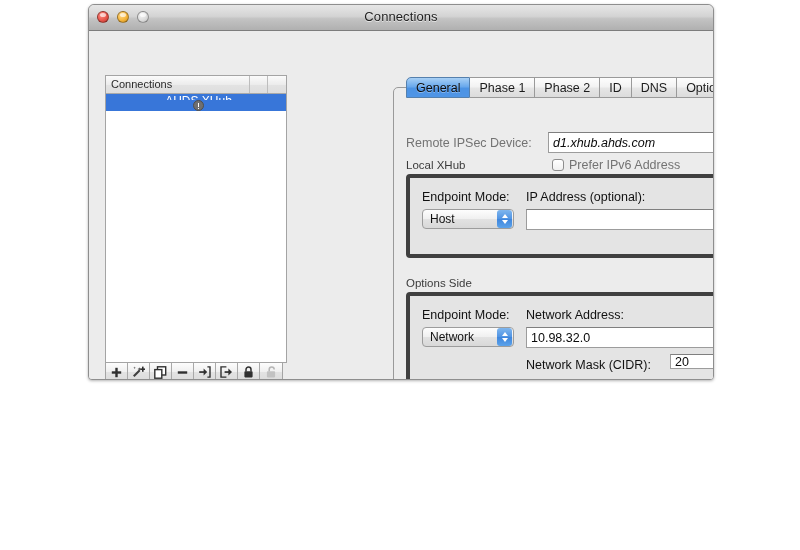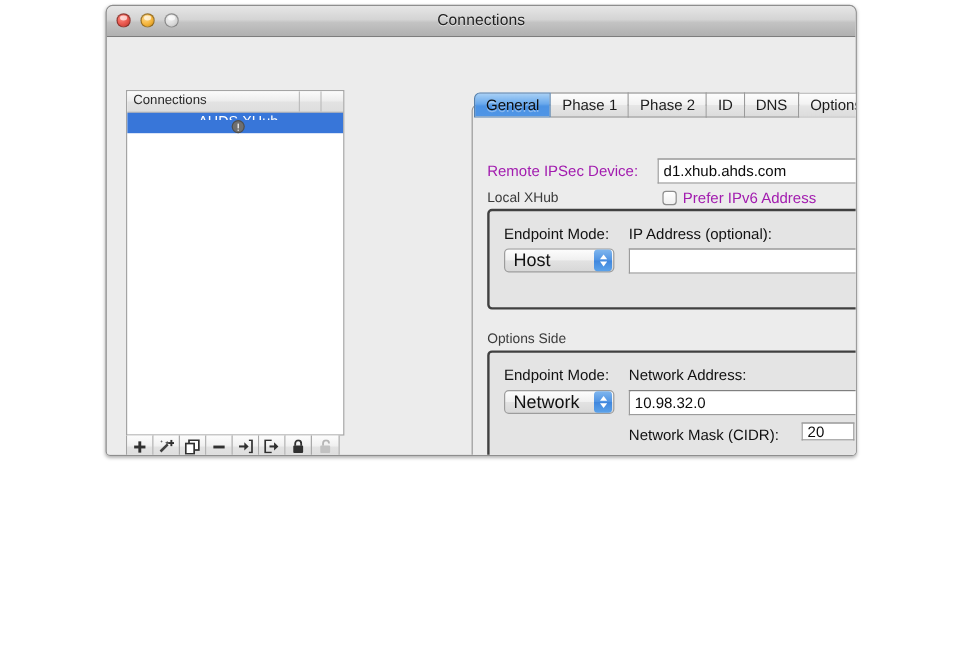--- a/index.html
+++ b/index.html
@@ -214,58 +214,59 @@
     border-radius: 5px 0 0 0;
   }
   .tab:last-child {
     border-radius: 0 5px 0 0;
   }
   .tab.selected {
     background: linear-gradient(to bottom, #a8d0f5 0%, #6aa9ec 45%, #4c93e4 55%, #4f95e6 100%);
     color: #0c0c0c;
     border-color: #5580ad;
     text-shadow: 0 1px 0 rgba(255,255,255,0.35);
+    margin-left: 11px;
   }
 
   #tabpanel {
     position: absolute;
     left: 0;
     top: 10px;
     width: 392px;
     height: 300px;
     background: #ececec;
     border: 1px solid #9a9a9a;
     border-radius: 5px;
     box-sizing: border-box;
   }
 
   
   .lbl {
     font-size: 12.5px;
-    color: #a21caf;
+    color: #737373;
   }
   .lbl-group {
     font-size: 11.5px;
     color: #3b3b3b;
   }
   .field {
     background: #ffffff;
     border: 1px solid #9c9c9c;
     border-top-color: #7f7f7f;
     box-sizing: border-box;
     font-size: 12.5px;
     color: #0a0a0a;
     padding: 2px 4px;
     font-family: "Liberation Sans", sans-serif;
     outline: none;
   }
 
   #row-device { position: absolute; left: 12px; top: 44px; width: 370px; display: flex; align-items: center; }
   #row-device .lbl { width: 142px; text-align: left; }
-  #fld-device { width: 214px; height: 21px; }
+  #fld-device { width: 214px; height: 21px; font-style: italic; }
 
   #chk-row {
     position: absolute;
     left: 158px;
     top: 70px;
     display: flex;
     align-items: center;
     gap: 5px;
   }
   .checkbox {
@@ -277,21 +278,21 @@
     box-sizing: border-box;
   }
   #chk-row .lbl { font-size: 12.5px; }
 
   #lbl-local-side { position: absolute; left: 12px; top: 71px; }
   #lbl-remote-side { position: absolute; left: 12px; top: 189px; }
 
   .groupbox {
     position: absolute;
     background: #e4e4e4;
-    border: 2px solid #404040;
+    border: 4px solid #404040;
     border-radius: 4px;
     box-sizing: border-box;
     text-decoration: underline;
   }
   #box-local  { left: 12px; top: 86px;  width: 368px; height: 84px; }
   #box-remote { left: 12px; top: 204px; width: 368px; height: 92px; }
 
   .ep-label { position: absolute; font-size: 12.5px; color: #111111; }
 
   .popup {
@@ -299,21 +300,21 @@
     height: 20px;
     border: 1px solid #9c9c9c;
     border-radius: 4px;
     background: linear-gradient(to bottom, #fdfdfd 0%, #f0f0f0 48%, #e2e2e2 52%, #d8d8d8 100%);
     box-sizing: border-box;
     display: flex;
     align-items: center;
   }
   .popup .pop-text {
     flex: 1;
-    font-size: 15px;
+    font-size: 12px;
     color: #111111;
     padding-left: 7px;
     white-space: nowrap;
     overflow: hidden;
   }
   .pop-arrows {
     width: 15px;
     height: 18px;
     margin-right: 1px;
     border-radius: 3px;

